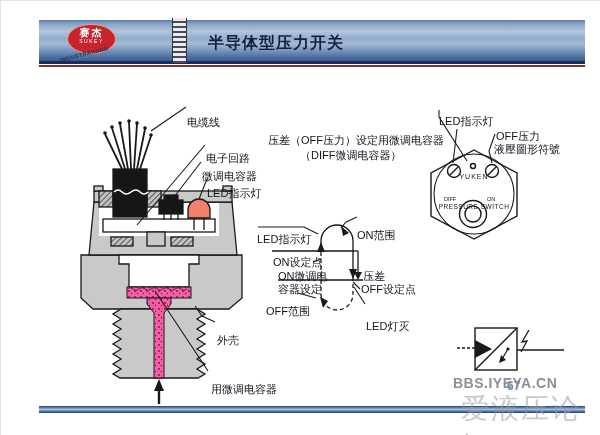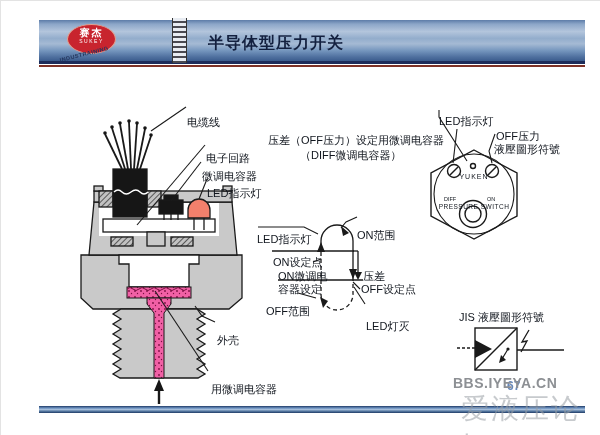--- a/index.html
+++ b/index.html
@@ -196,20 +196,19 @@
   <div class="lbl" style="left:256px;top:214px">LED指示灯</div>
   <div class="lbl" style="left:356px;top:210px">ON范围</div>
   <div class="lbl" style="left:272px;top:237px">ON设定点</div>
   <div class="lbl" style="left:277px;top:251px">ON微调电</div>
   <div class="lbl" style="left:277px;top:264px">容器设定</div>
   <div class="lbl" style="left:362px;top:251px">压差</div>
   <div class="lbl" style="left:360px;top:264px">OFF设定点</div>
   <div class="lbl" style="left:265px;top:286px">OFF范围</div>
   <div class="lbl" style="left:365px;top:301px">LED灯灭</div>
 
-  <div class="lbl" style="left:458px;top:292px">JIS 液壓圖形符號</div>
 
   <div class="footer-bar"></div>
   <div class="page-num">67</div>
   <div class="wm-site">BBS.IYEYA.CN</div>
   <div class="wm-cn">爱液压论坛</div>
 
 </div>
 
 </body></html>

